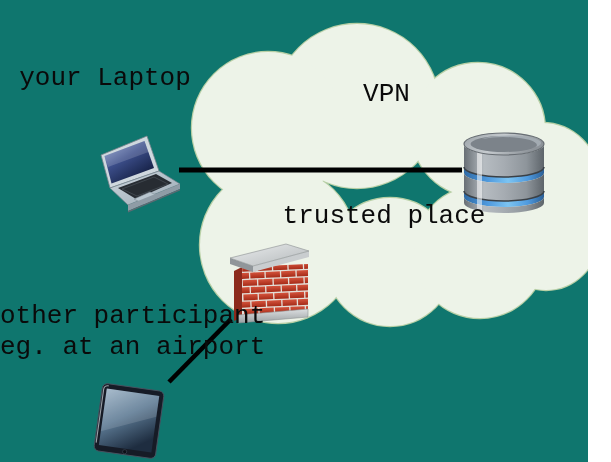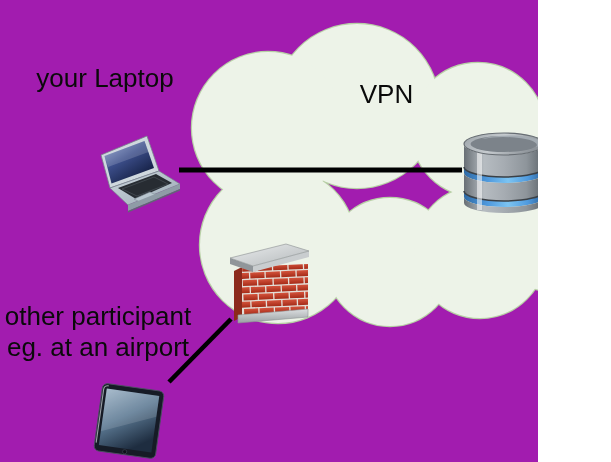--- a/index.html
+++ b/index.html
@@ -1,18 +1,18 @@
 <!DOCTYPE html>
 <html><head>
 <meta charset="utf-8">
 <style>
   html,body{margin:0;padding:0;background:#fff;}
   .stage{
-    position:relative;width:538px;height:462px;background:#a21caf;overflow:hidden;
-    font-family:Liberation Sans, sans-serif;color:#0a0a0a;
+    position:relative;width:588px;height:462px;background:#0f766e;overflow:hidden;
+    font-family:Liberation Mono, monospace;color:#0a0a0a;
   }
   .layer{position:absolute;left:0;top:0;}
   .label{
     position:absolute;font-size:26px;line-height:31px;text-align:center;
     white-space:nowrap;z-index:5;color:#0a0a0a;
   }
   .lbl-your-laptop{left:17px;top:63px;width:176px;}
   .lbl-vpn{left:329px;top:79px;width:115px;}
   .lbl-caption{left:264px;top:201px;width:240px;}
   .lbl-participant{left:0px;top:301px;width:196px;}
@@ -186,20 +186,21 @@
       <polygon points="4.5,5 57.5,5 57.5,26 4.5,48" fill="#ffffff" opacity="0.13"></polygon>
       <circle cx="31" cy="65" r="2.1" fill="#0c1018" stroke="#3d4553" stroke-width="0.6"></circle>
     </g>
   </svg>
 
   <div class="label lbl-your-laptop">your Laptop</div>
 
   <div class="label lbl-vpn">VPN</div>
 
   <div class="label lbl-caption">
+    <div>trusted place</div>
   </div>
 
   <div class="label lbl-participant">
     <div>other participant</div>
     <div>eg. at an airport</div>
   </div>
 
 </div>
 
 </body></html>

